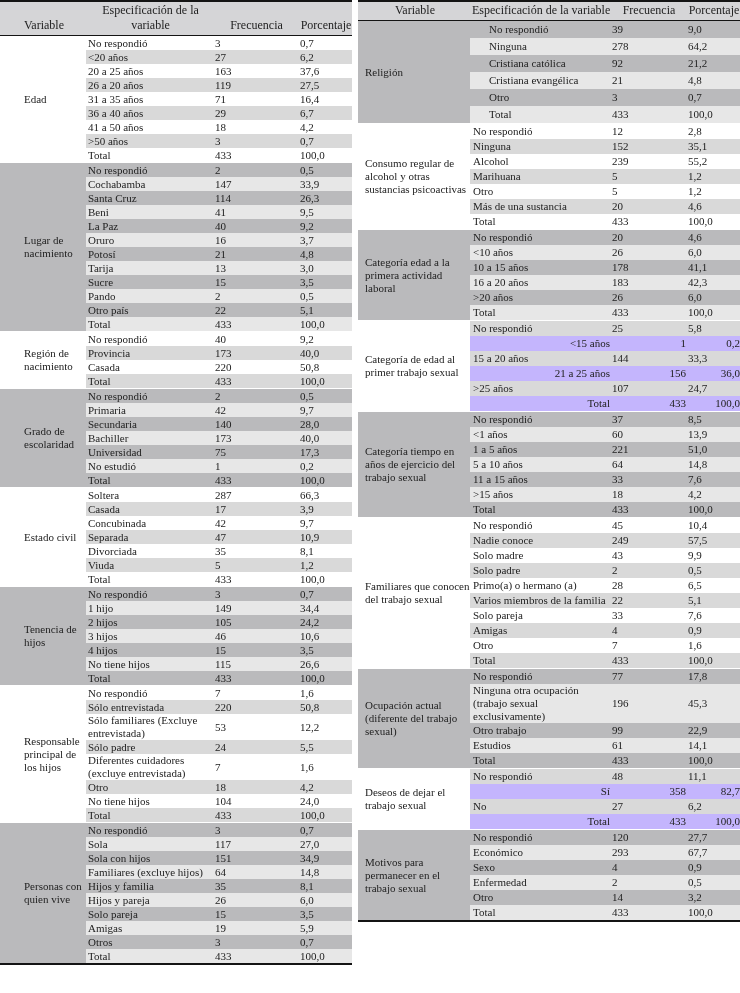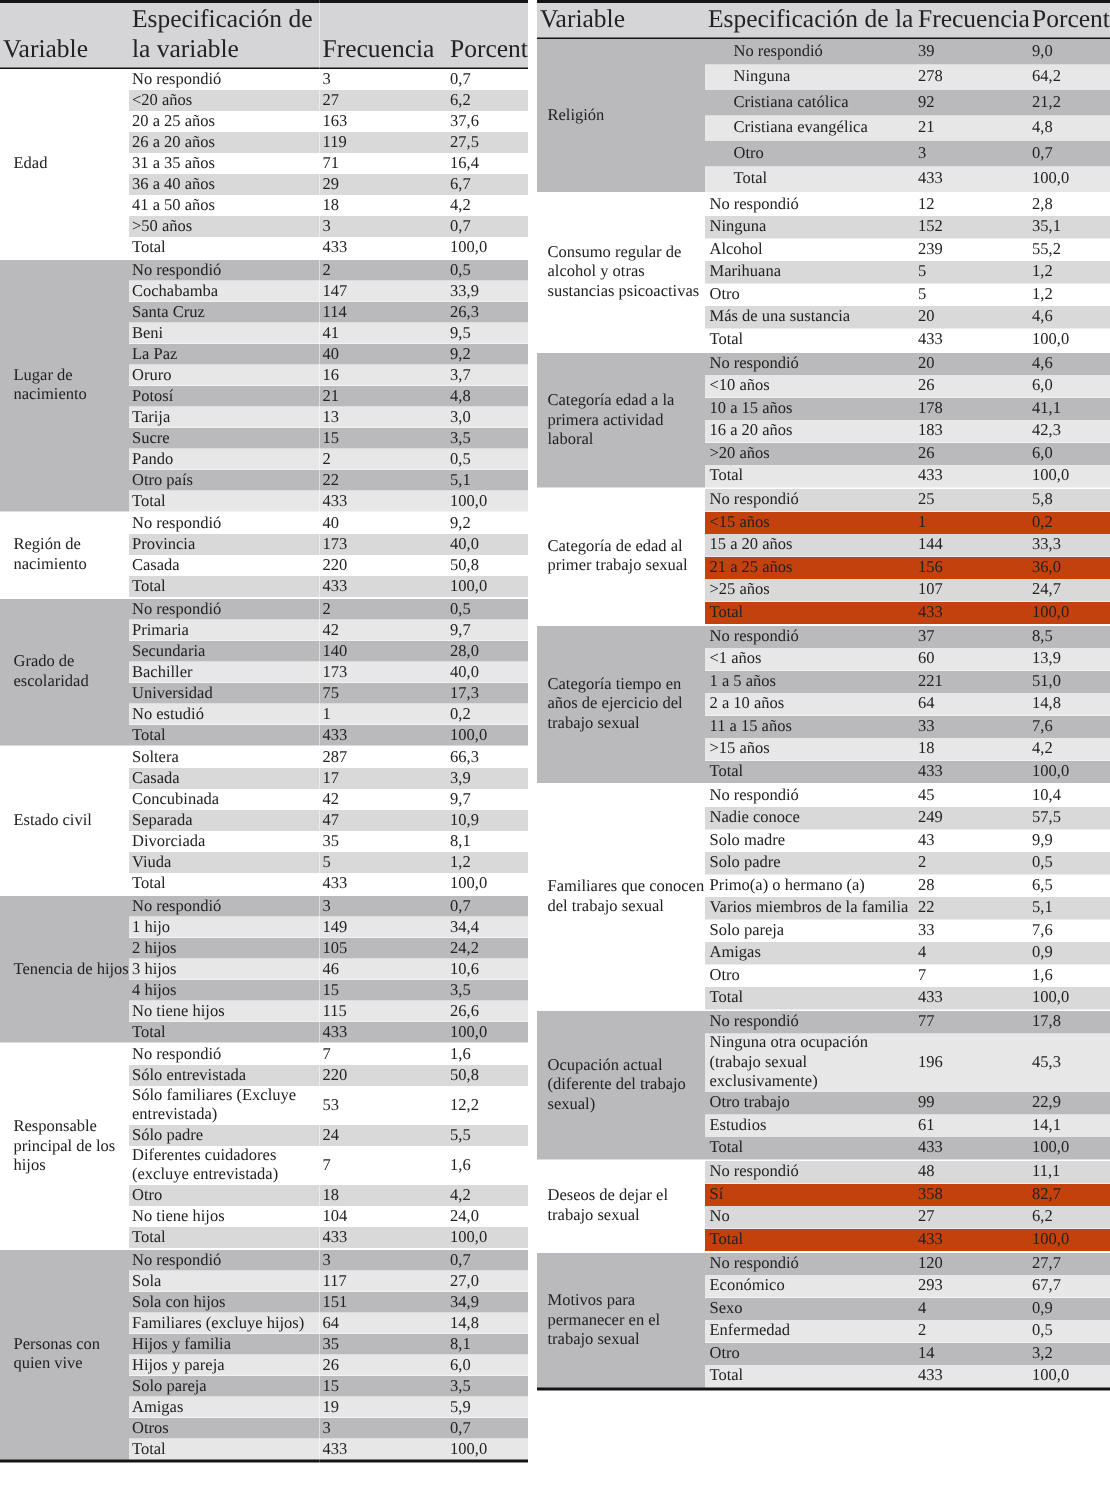--- a/index.html
+++ b/index.html
@@ -15,47 +15,48 @@
     border-top:2px solid var(--rule);
     border-bottom:2px solid var(--rule);
   }
   #lt{position:absolute;left:0;top:0;width:352px;}
   #rt{position:absolute;left:358px;top:0;width:382px;}
   thead{border-bottom:1px solid var(--rule);}
   thead td{
     background:var(--hbg);
     vertical-align:bottom;
     padding:1px 0 2px 2px;
-    font-size:17px;
+    font-size:12px;
+    text-align:center;
   }
   #lt thead td{height:26px;}
   #rt thead td{height:13px;}
   #rt thead .h1{white-space:nowrap;}
   td{overflow:hidden;}
   tbody{border-top:1px solid #fff;}
   tbody td{
     vertical-align:middle;
     padding:0 0 0 2px;
     line-height:13px;
   }
   #lt tbody td{height:14px;}
   #rt tbody td{height:15px;}
   #rt tbody.ind td{height:17px;}
-  td.var{padding-left:9px;vertical-align:middle;}
+  td.var{padding-left:24px;vertical-align:middle;}
   #rt td.var{padding-left:7px;}
   #rt td.c0{padding-left:3px;}
   #rt tbody.ind td.c0{padding-left:19px;}
   
   tbody.g td.var{background:var(--gdark);}
   tbody.g tr:nth-child(2n+1) td.c{background:var(--gdark);}
   tbody.g tr:nth-child(2n)   td.c{background:var(--glight);}
   
   tbody.w tr:nth-child(2n)   td.c{background:var(--stripe);}
   tbody.w.pb tr:nth-child(2n+1) td.c{background:var(--stripe);}
-  tbody.w.pb tr:nth-child(2n)   td.c{background:#c2410c;}
+  tbody.w.pb tr:nth-child(2n)   td.c{background:#c4b5fd;text-align:right;}
 </style>
 </head>
 <body>
 
 <div class="wrap">
   <table id="lt">
     <colgroup>
       <col style="width:86px">
         <col style="width:127px">
         <col style="width:85px">
@@ -577,21 +578,21 @@
           <td class="c c0">&lt;1 años</td>
           <td class="c c1">60</td>
           <td class="c c2">13,9</td>
         </tr>
         <tr>
           <td class="c c0">1 a 5 años</td>
           <td class="c c1">221</td>
           <td class="c c2">51,0</td>
         </tr>
         <tr>
-          <td class="c c0">2 a 10 años</td>
+          <td class="c c0">5 a 10 años</td>
           <td class="c c1">64</td>
           <td class="c c2">14,8</td>
         </tr>
         <tr>
           <td class="c c0">11 a 15 años</td>
           <td class="c c1">33</td>
           <td class="c c2">7,6</td>
         </tr>
         <tr>
           <td class="c c0">&gt;15 años</td>

